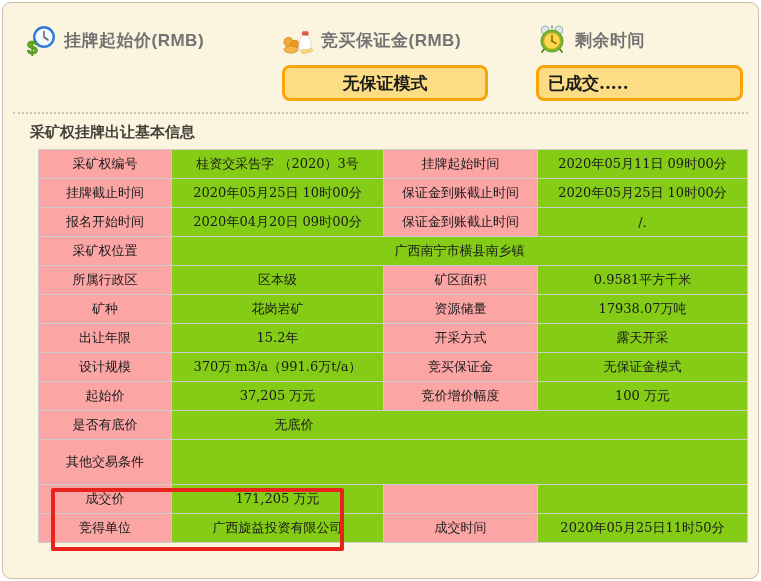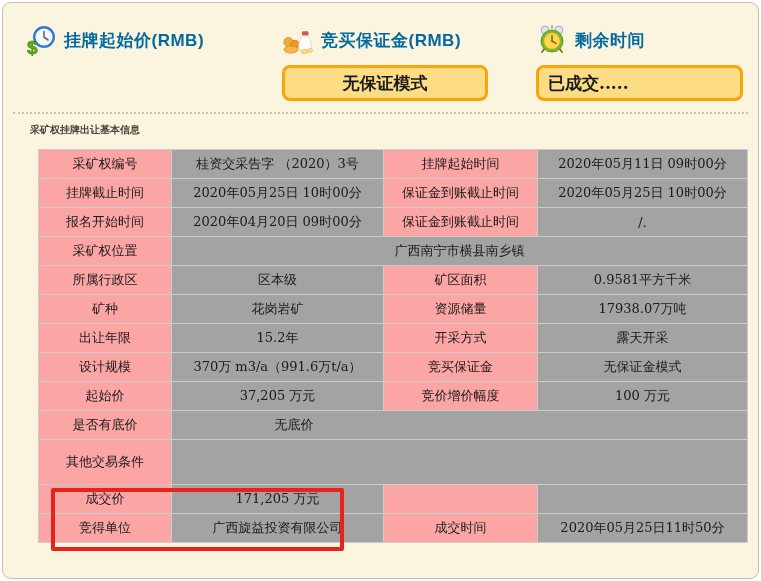--- a/index.html
+++ b/index.html
@@ -12,55 +12,55 @@
     background:#fbf4df; border:1px solid #c9bfa4; border-radius:9px;
     overflow:hidden;
   }
   
   .head-col { position:absolute; top:18px; }
   .head-col.c1 { left:22px;  width:208px; }
   .head-col.c2 { left:279px; width:206px; }
   .head-col.c3 { left:533px; width:207px; }
   .head-title { display:flex; align-items:center; gap:7px; height:38px; }
   .head-label {
-    color:#0369a1; font-weight:bold; font-size:17px; letter-spacing:0.5px;
+    color:#737373; font-weight:bold; font-size:17px; letter-spacing:0.5px;
     font-family:"Liberation Sans", sans-serif;
   }
   .icon-wrap { width:32px; height:32px; display:inline-block; }
   .value-box {
     margin-top:6px; height:30px; line-height:30px;
     background:#fcdd86; border:3px solid #f7a508; border-radius:8px;
     text-align:center; font-weight:bold; font-size:17px; color:#1a1a1a;
     font-family:"DejaVu Serif", serif;
   }
   .value-box.left { text-align:left; padding-left:9px; }
   
   .dotted-sep {
     position:absolute; top:109px; left:10px; right:10px; height:0;
     border-top:2px dotted #c9c4b2;
   }
   .section-title {
     position:absolute; top:120px; left:27px;
-    font-size:10px; font-weight:bold; color:#45443a;
+    font-size:15px; font-weight:bold; color:#45443a;
     font-family:"Liberation Sans", sans-serif;
   }
   
   table.info {
     position:absolute; left:35px; top:146px; width:709px;
     border-collapse:collapse; table-layout:fixed;
     background:#ffffff;
     font-family:"DejaVu Serif", serif;
   }
   table.info td {
     border:1px solid #cccccc; height:26px; padding:1px 4px;
     font-size:13px; color:#1a1a1a; text-align:center;
     overflow:hidden; white-space:nowrap;
   }
   table.info td.label { background:#fca5a5; }
-  table.info td.value { background:#a3a3a3; }
+  table.info td.value { background:#84cc16; }
   table.info tr.tall td { height:42px; }
   table.info td.leftspan { text-align:left; padding-left:16px; }
   .col2span { display:inline-block; width:212px; text-align:center; }
   
   .red-highlight {
     position:absolute; left:48px; top:485px; width:285px; height:55px;
     border:4px solid #e8231c; border-radius:2px; pointer-events:none;
   }
 </style>
 </head>

